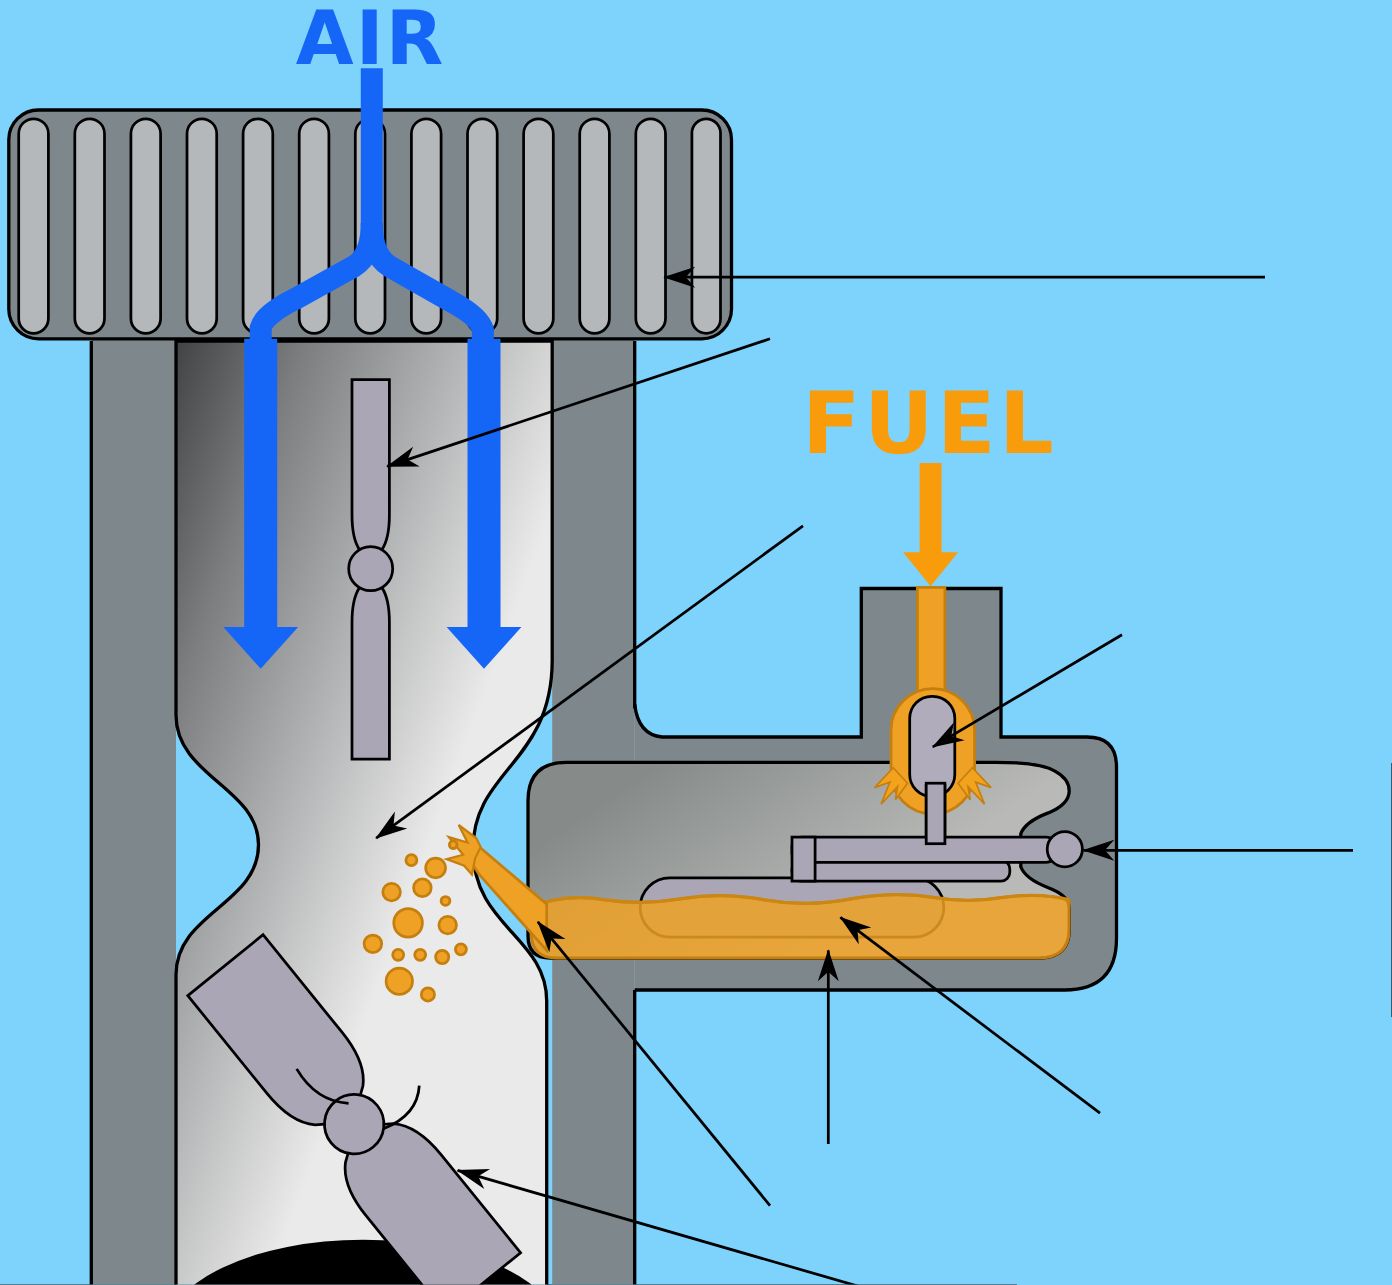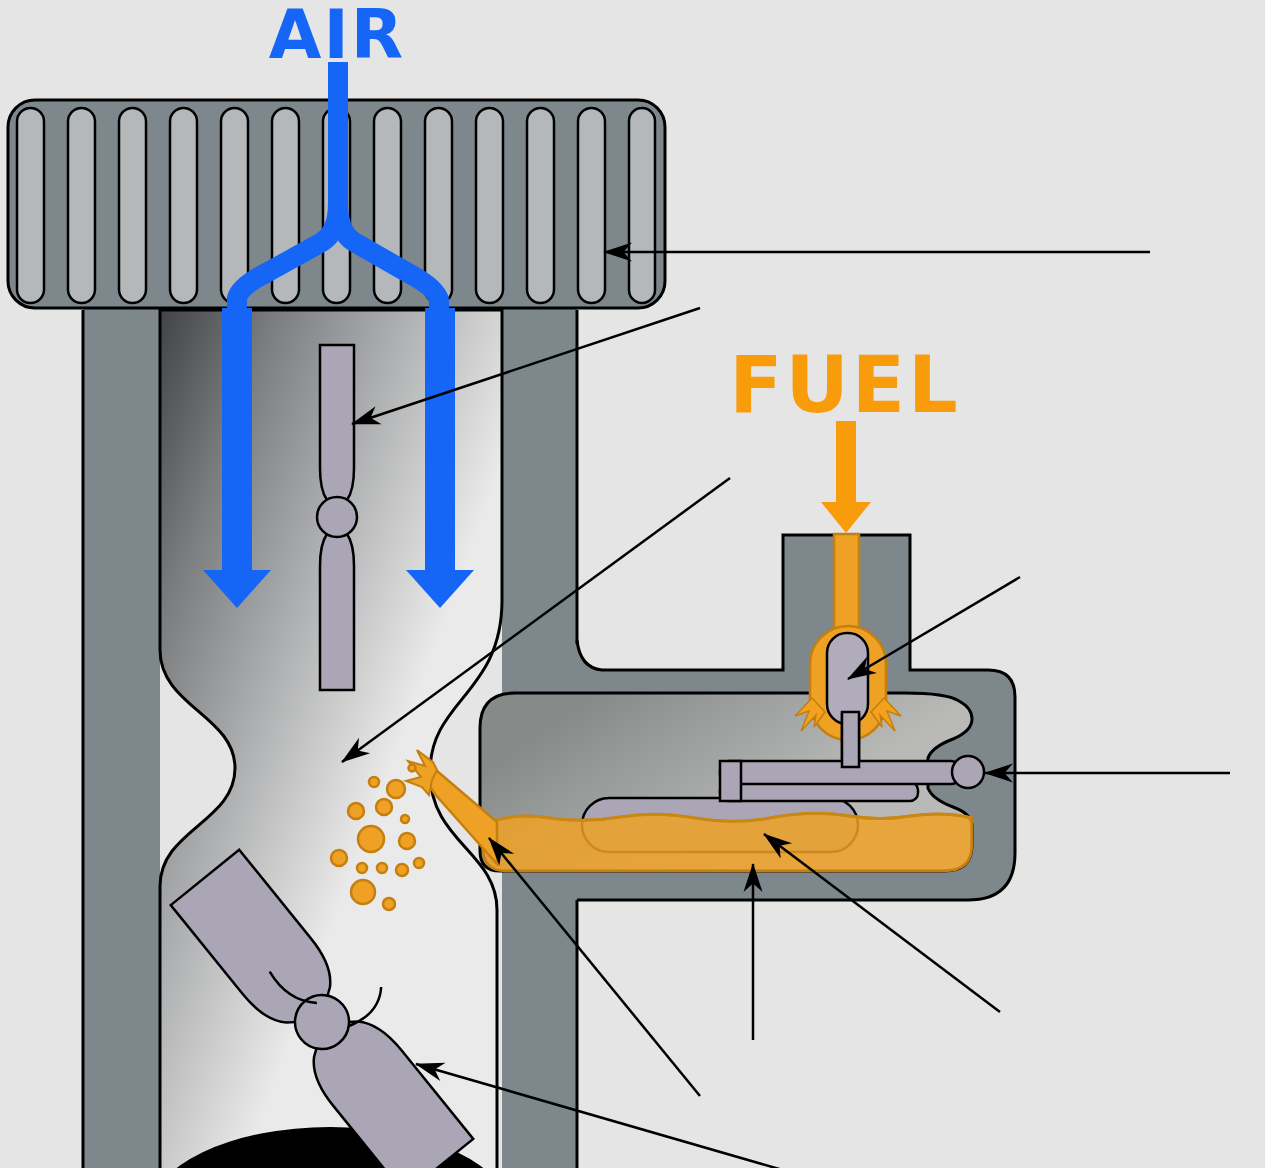--- a/index.html
+++ b/index.html
@@ -1,16 +1,16 @@
 <!DOCTYPE html>
 <html><head>
 <meta charset="utf-8">
 <style>
   html,body{margin:0;padding:0;background:#000;}
-  .stage{position:relative;width:1265px;height:1168px;background:#e5e5e5;overflow:hidden;}
+  .stage{position:relative;width:1265px;height:1168px;background:#7dd3fc;overflow:hidden;}
   svg{display:block;}
   text{font-family:"DejaVu Sans","Liberation Sans",sans-serif;font-weight:bold;}
   .air-label{font-size:68px;letter-spacing:2px;}
   .fuel-label{font-size:78px;letter-spacing:3px;}
 </style>
 </head>
 <body>
 
 <div class="stage">
 <svg width="1265" height="1168" viewBox="0 0 1265 1168">

